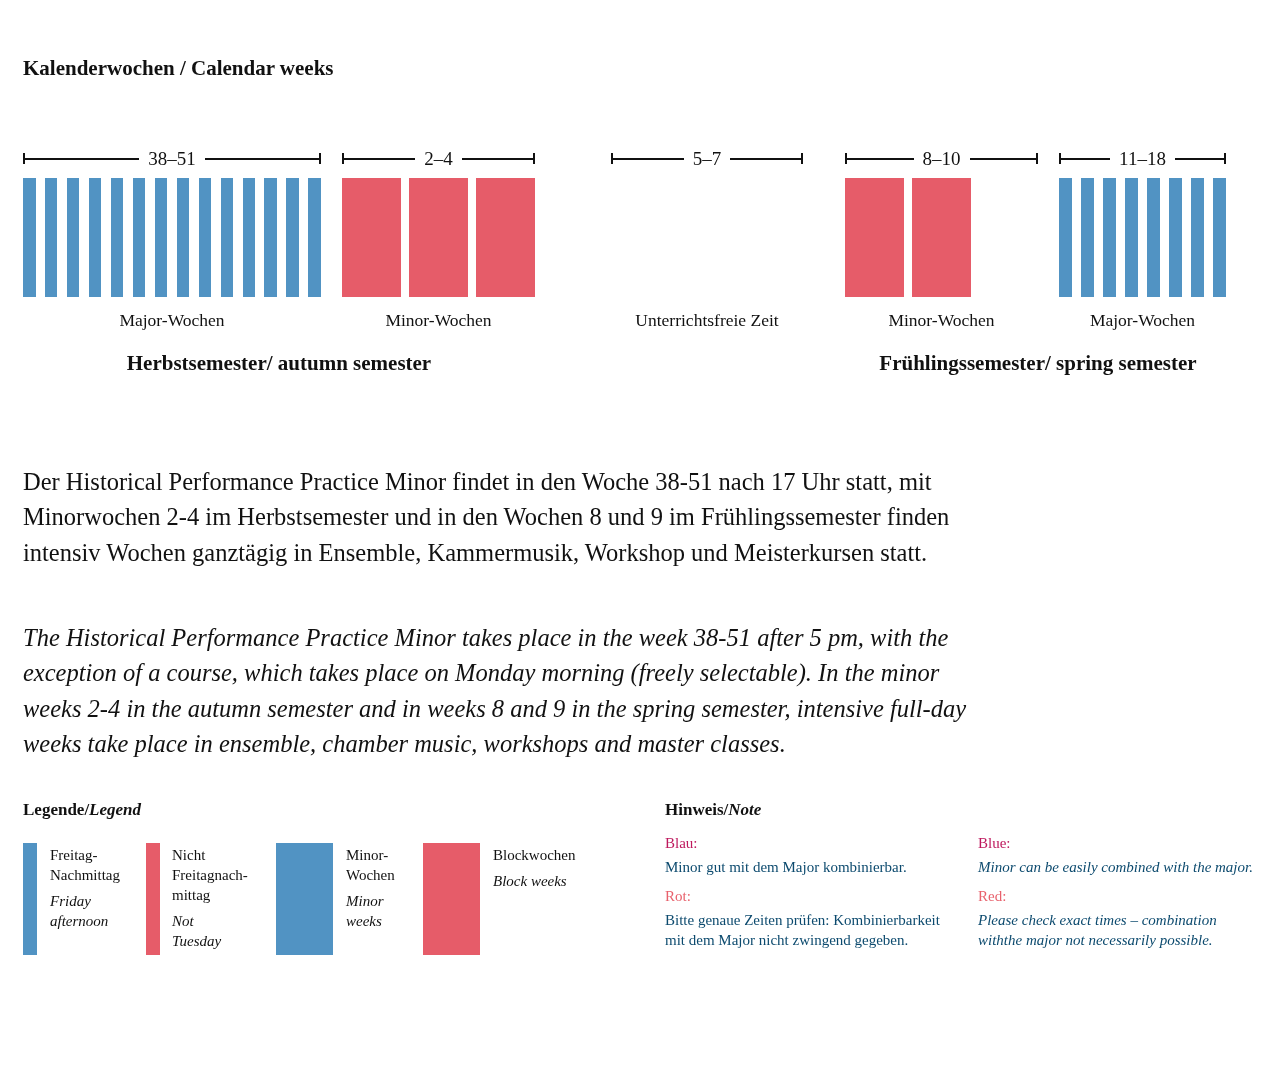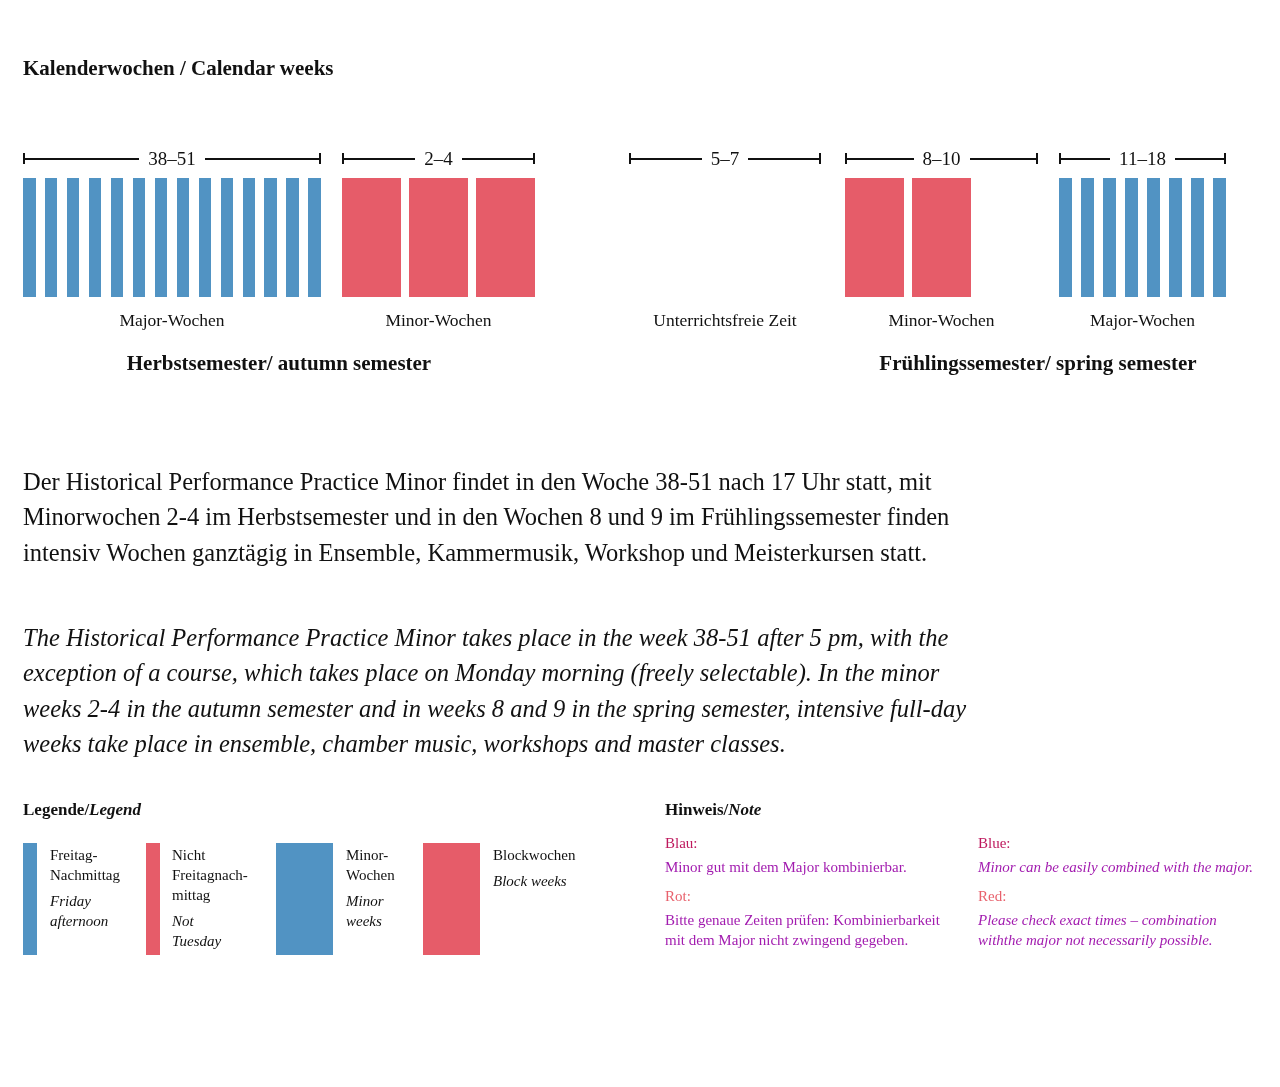--- a/index.html
+++ b/index.html
@@ -7,21 +7,21 @@
     position:relative;width:1280px;height:955px;background:#ffffff;overflow:hidden;
     font-family:Liberation Serif, serif;color:#111;
   }
   
   .page-title{position:absolute;left:23px;top:56px;font-size:21px;font-weight:bold;}
 
   
   .group{position:absolute;top:148px;}
   #g1{left:23px;width:298px;}
   #g2{left:342px;width:193px;}
-  #g3{left:629px;width:192px;}
+  #g3{left:611px;width:192px;}
   #g4{left:845px;width:193px;}
   #g5{left:1059px;width:167px;}
   .bracket{display:flex;align-items:center;height:21px;}
   .btick{width:2px;height:11px;background:#111;flex:0 0 auto;}
   .bline{flex:1;height:2px;background:#111;}
   .brange{padding:0 9px;font-size:19px;line-height:21px;white-space:nowrap;}
   .bars{display:flex;justify-content:space-between;margin-top:9px;height:119px;}
   .bars.left-align{justify-content:flex-start;gap:8px;}
   .bar{height:100%;}
   .bar.thin{width:12.5px;}
@@ -58,21 +58,21 @@
   #ll4{left:493px;}
   .legend-label .de{white-space:pre-line;}
   .legend-label .en{white-space:pre-line;font-style:italic;margin-top:6px;}
 
   
   .note-col{position:absolute;top:833px;font-size:15px;line-height:20px;}
   #note-de{left:665px;width:300px;}
   #note-en{left:978px;width:300px;}
   .note-col .clabel{margin-bottom:4px;}
   .note-col .clabel.second{margin-top:9px;}
-  .note-col .ctext{white-space:pre-line;color:#a21caf;}
+  .note-col .ctext{white-space:pre-line;color:#0c4a6e;}
   #note-en .ctext{font-style:italic;}
   .blue-text{color:#be185d;}
   .red-text{color:#E8616C;}
 </style>
 </head>
 <body>
 
 <div class="canvas">
 
   <div class="page-title">Kalenderwochen / Calendar weeks</div>

